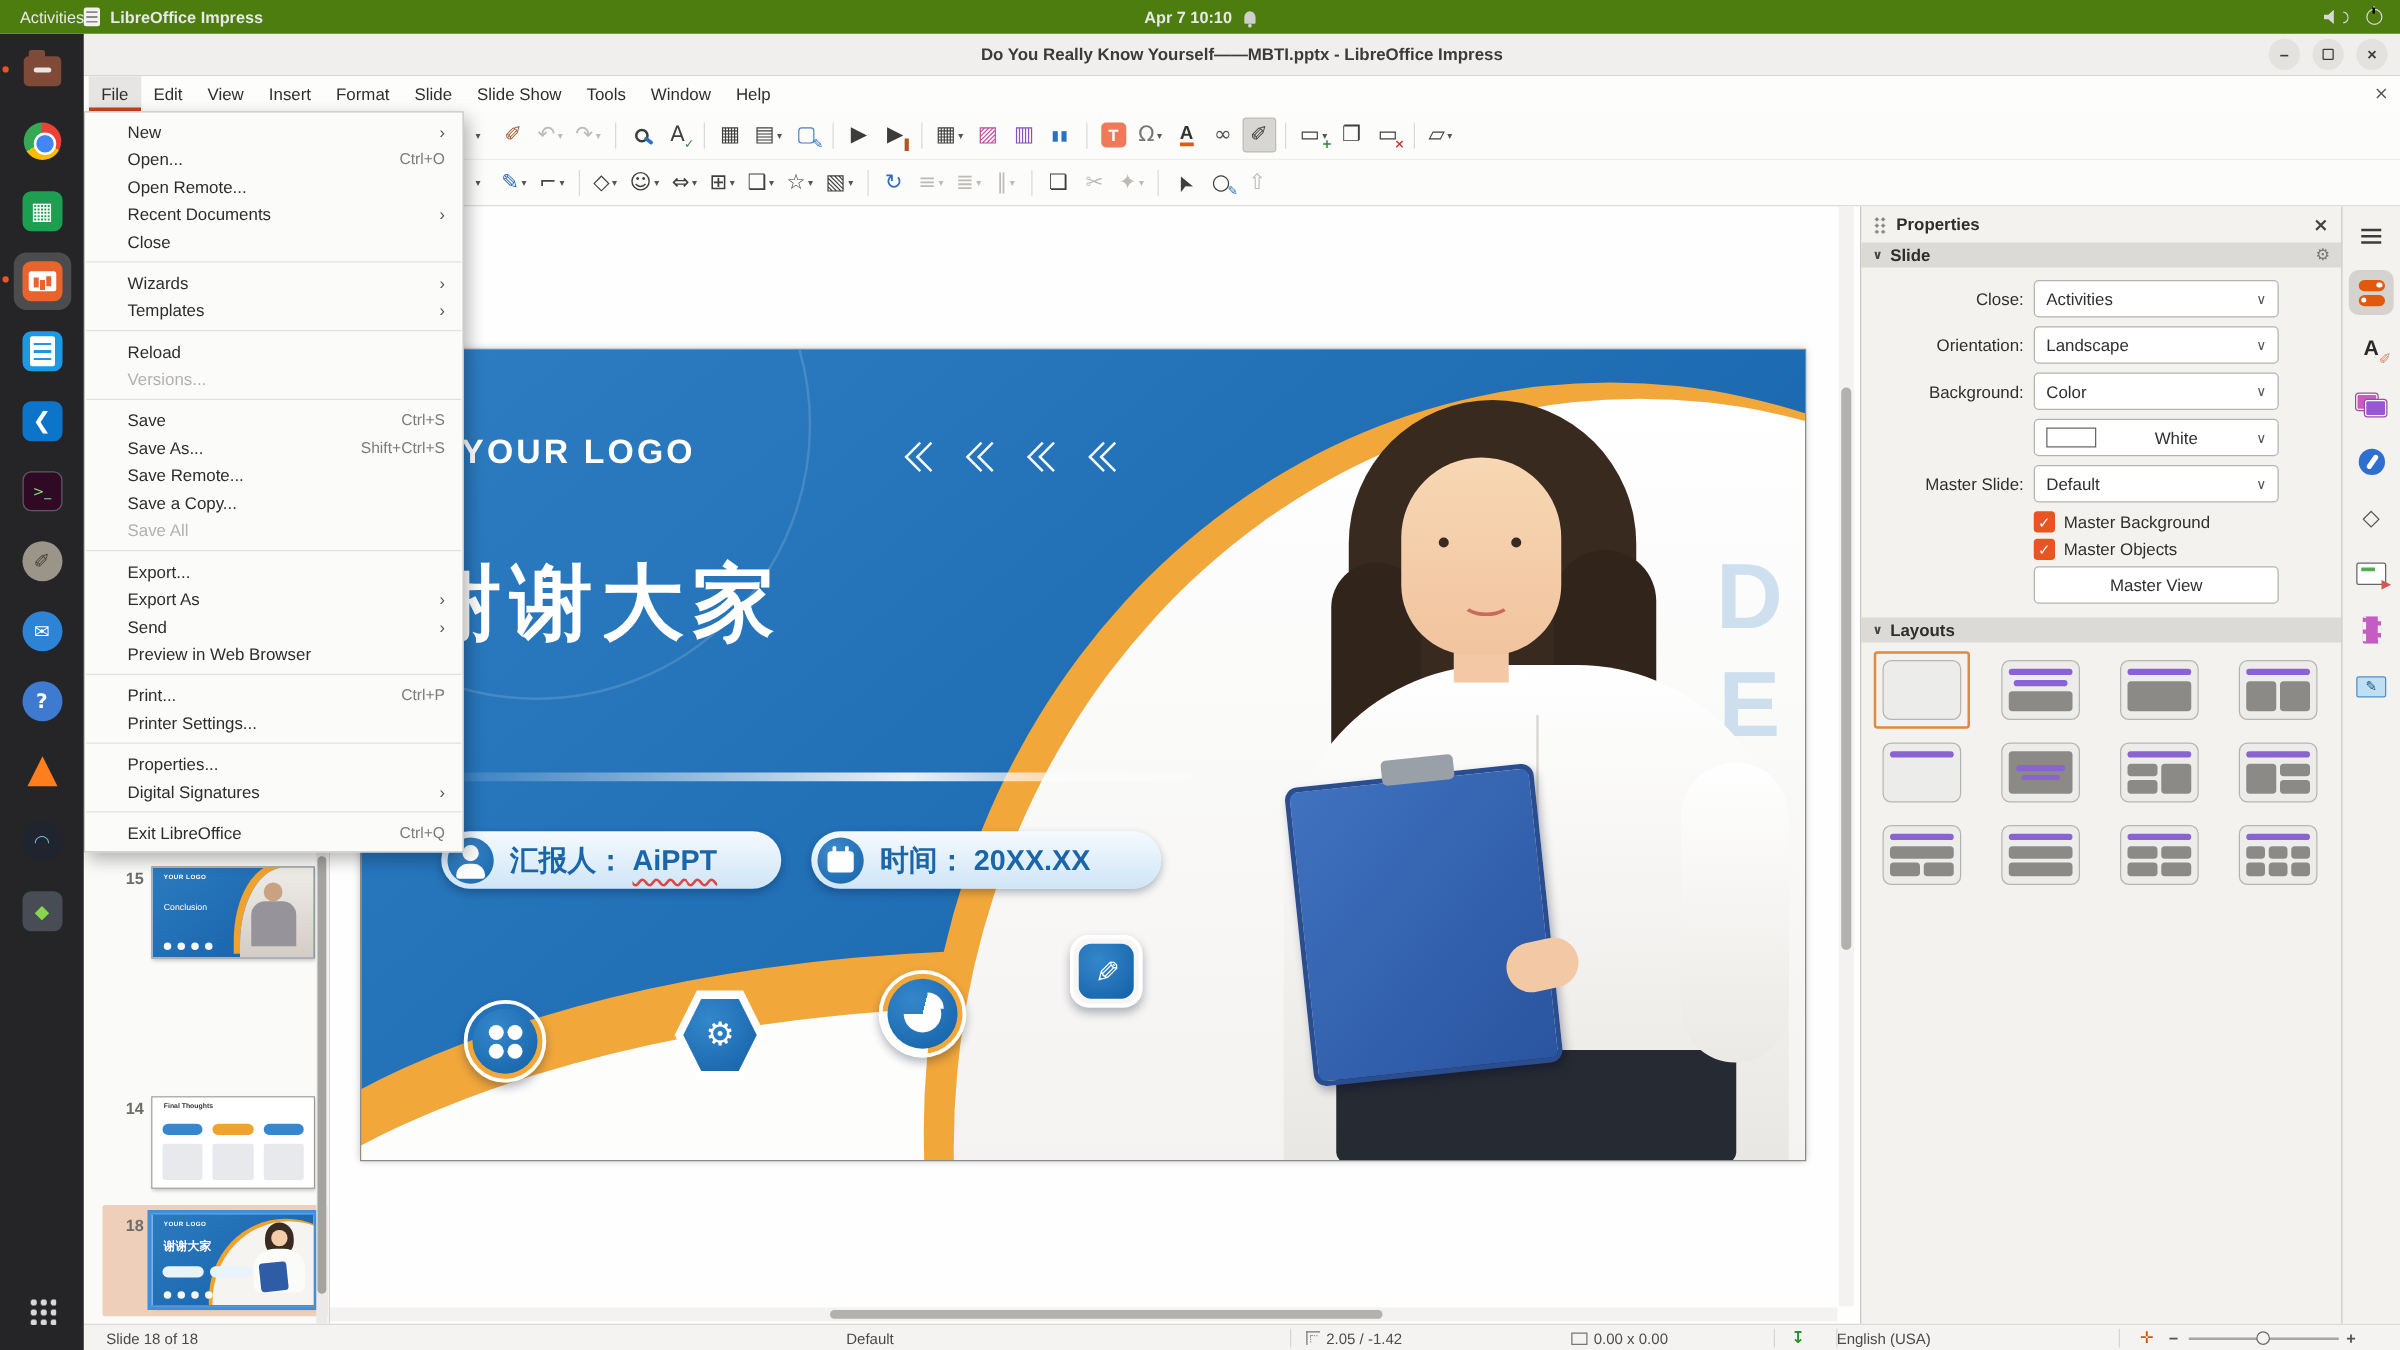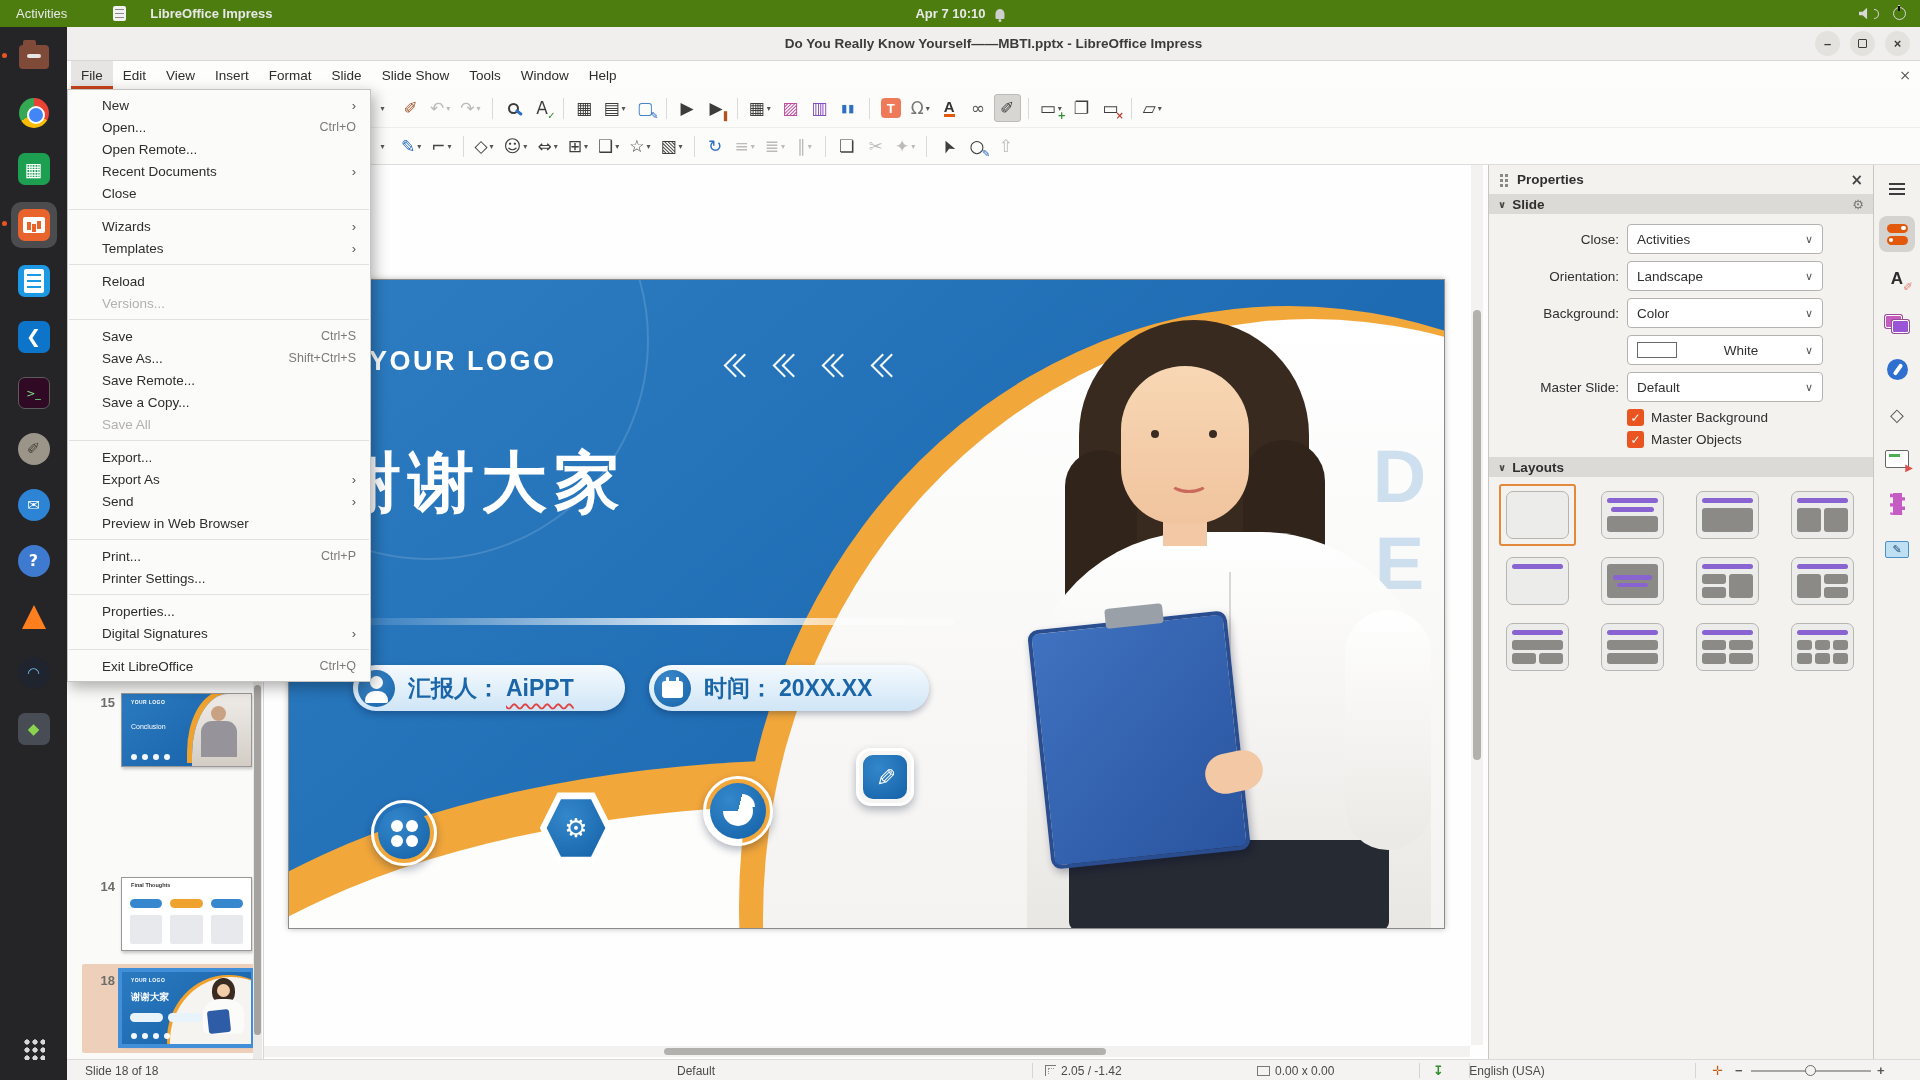--- a/index.html
+++ b/index.html
@@ -4,21 +4,21 @@
 <style>
   html,body{margin:0;padding:0}
   body{width:1920px;height:1080px;overflow:hidden;font-family:"Liberation Sans",sans-serif;background:#333}
   .screen{position:relative;width:1920px;height:1080px;background:#fff;overflow:hidden}
   i,b,span{box-sizing:border-box}
   div{box-sizing:border-box}
 
   
   .topbar{position:absolute;left:0;top:0;width:1920px;height:27px;background:#4d7c0f;color:#e8e8e8;font-size:13px;display:flex;align-items:center;z-index:60}
   .tb-act{margin-left:16px}
-  .tb-app{margin-left:46px;display:flex;align-items:flex-start;gap:24px;font-weight:700}
+  .tb-app{display:flex;align-items:flex-start;gap:8px;font-weight:700}
   .appico{width:13px;height:15px;background:#f2f2f2;border-radius:2px;position:relative}
   .appico::after{content:"";position:absolute;left:2px;right:2px;top:3px;bottom:3px;background:repeating-linear-gradient(#8a8a8a 0 1.5px,transparent 1.5px 4px)}
   .tb-clock{position:absolute;left:50%;transform:translateX(-50%);display:flex;align-items:center;gap:10px;font-weight:700}
   .bell{width:9px;height:10px;background:#cfcfcf;border-radius:50% 50% 12% 12%;position:relative}
   .bell::after{content:"";position:absolute;left:3px;bottom:-3px;width:3px;height:3px;border-radius:50%;background:#cfcfcf}
   .tb-right{position:absolute;right:14px;display:flex;align-items:center;gap:14px}
   .spkw{display:flex;align-items:center}
   .spk{width:13px;height:12px;background:#d8d8d8;clip-path:polygon(0 35%,28% 35%,62% 2%,62% 98%,28% 65%,0 65%)}
   .spkw::after{content:"";width:4px;height:8px;border:1.6px solid #d8d8d8;border-left:none;border-radius:0 6px 6px 0;margin-left:2px}
   .pwr{width:13px;height:13px;border:1.6px solid #d8d8d8;border-radius:50%;position:relative}
@@ -736,20 +736,26 @@
           </div>
       </div>
       <div class="cbrow">
           <span class="cb"></span>
           <span>Master Background</span>
         </div>
       <div class="cbrow">
           <span class="cb"></span>
           <span>Master Objects</span>
         </div>
+      <div class="prow" style="margin-top:4px">
+        <span class="plab"></span>
+        <div class="pbtnc">
+            <span>Master View</span>
+          </div>
+      </div>
     </div>
     <div class="psec">
       <span class="sarr">∨</span>
       <span>Layouts</span>
     </div>
     <div class="laywrap" id="layouts">
         <div class="lt sel" style="left: 17px; top: 14px;"></div>
         <div class="lt" style="left: 112px; top: 14px;">
           <i class="pb" style="left:8%;top:12%;width:84%;height:13%"></i>
           <i class="pb" style="left:14%;top:33%;width:72%;height:11%"></i>

